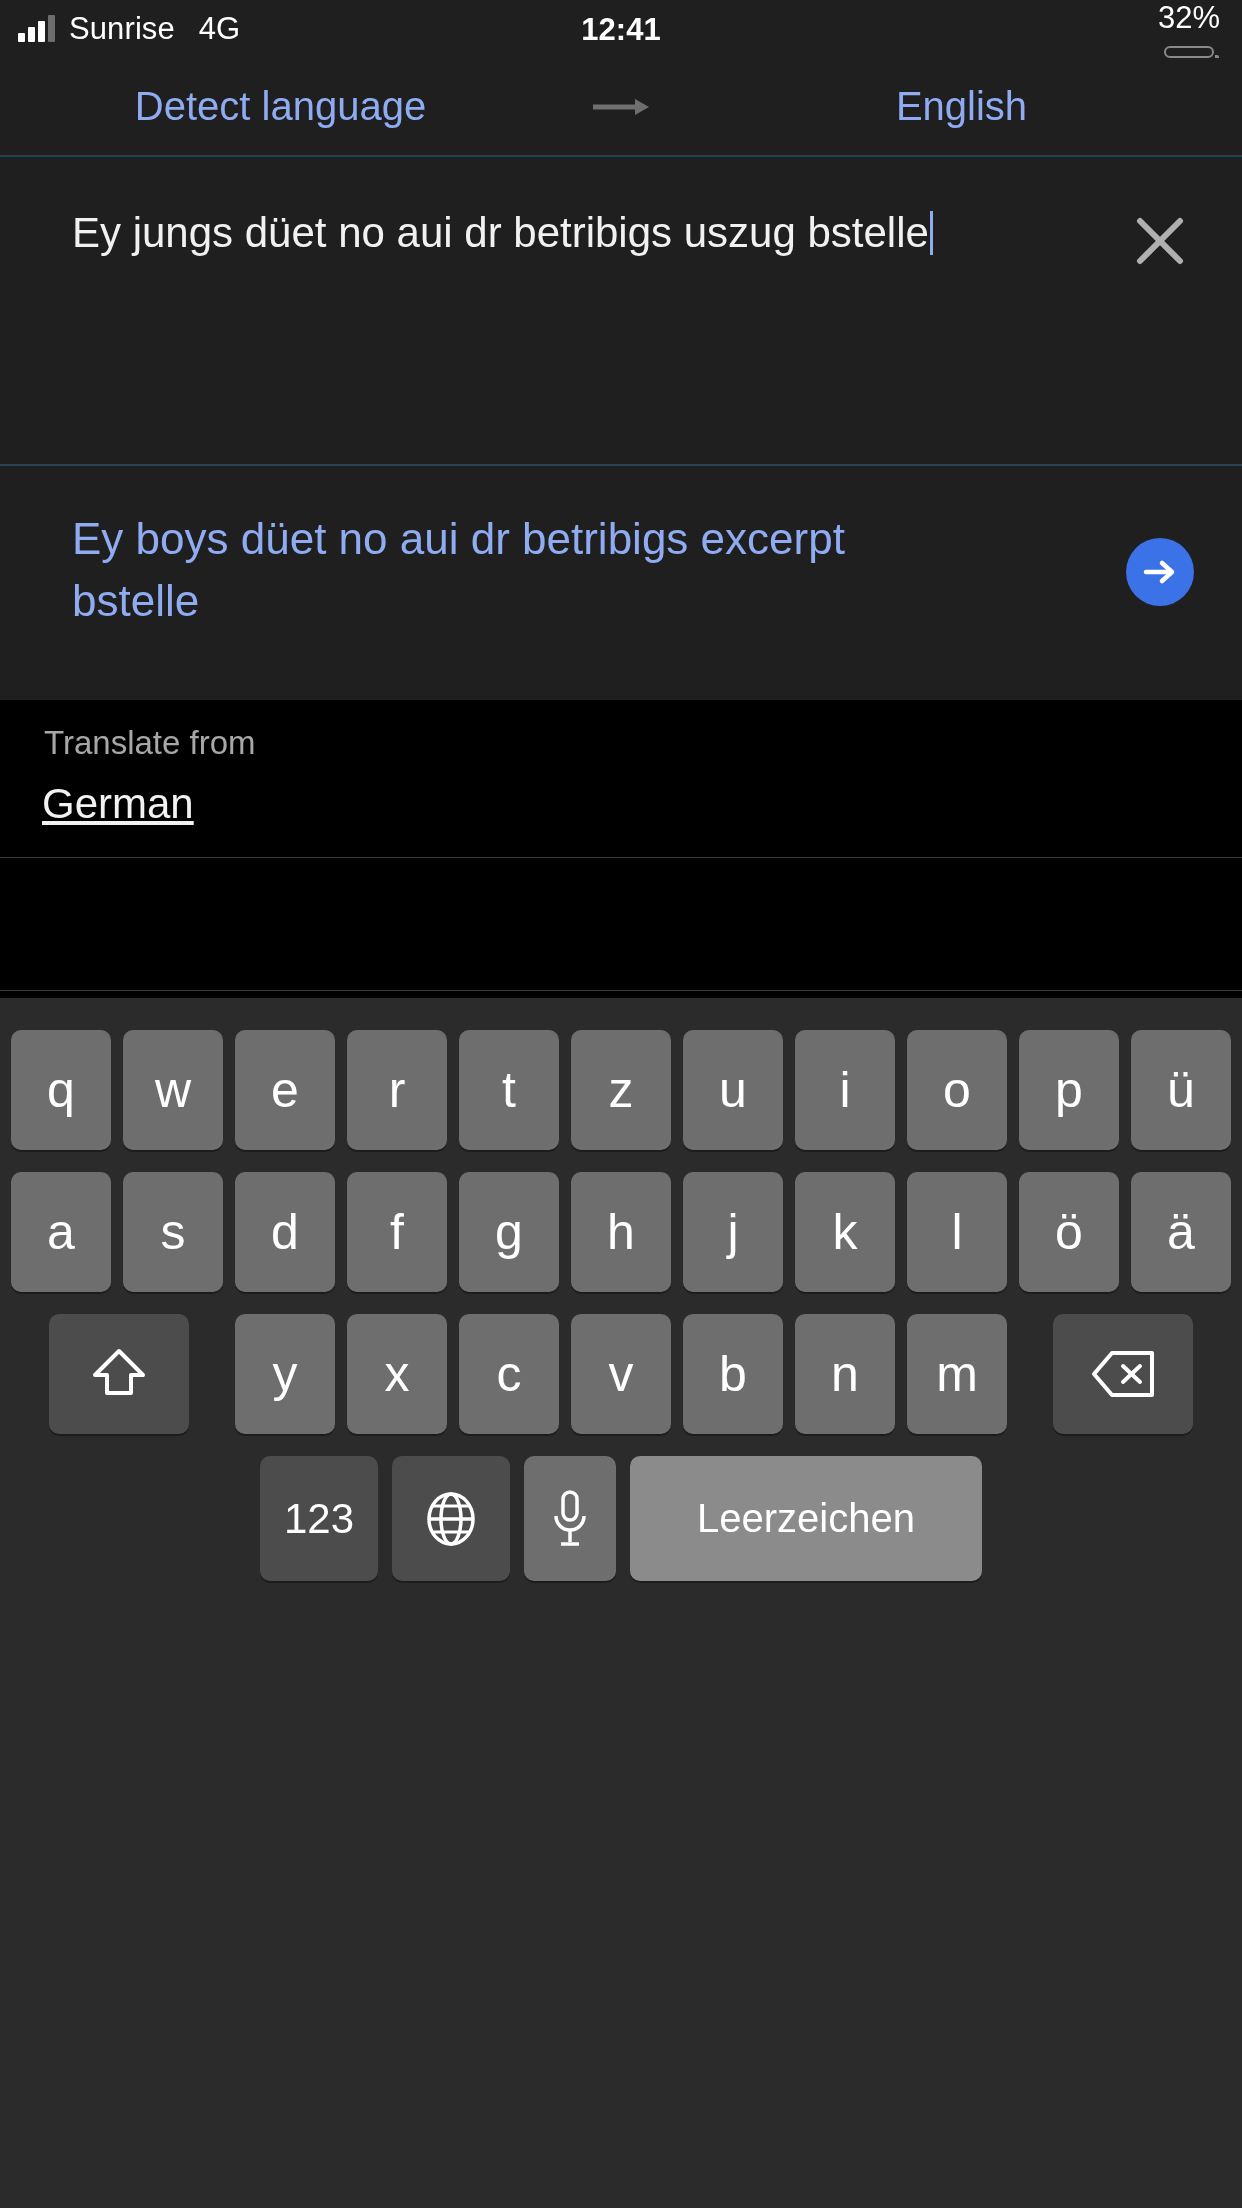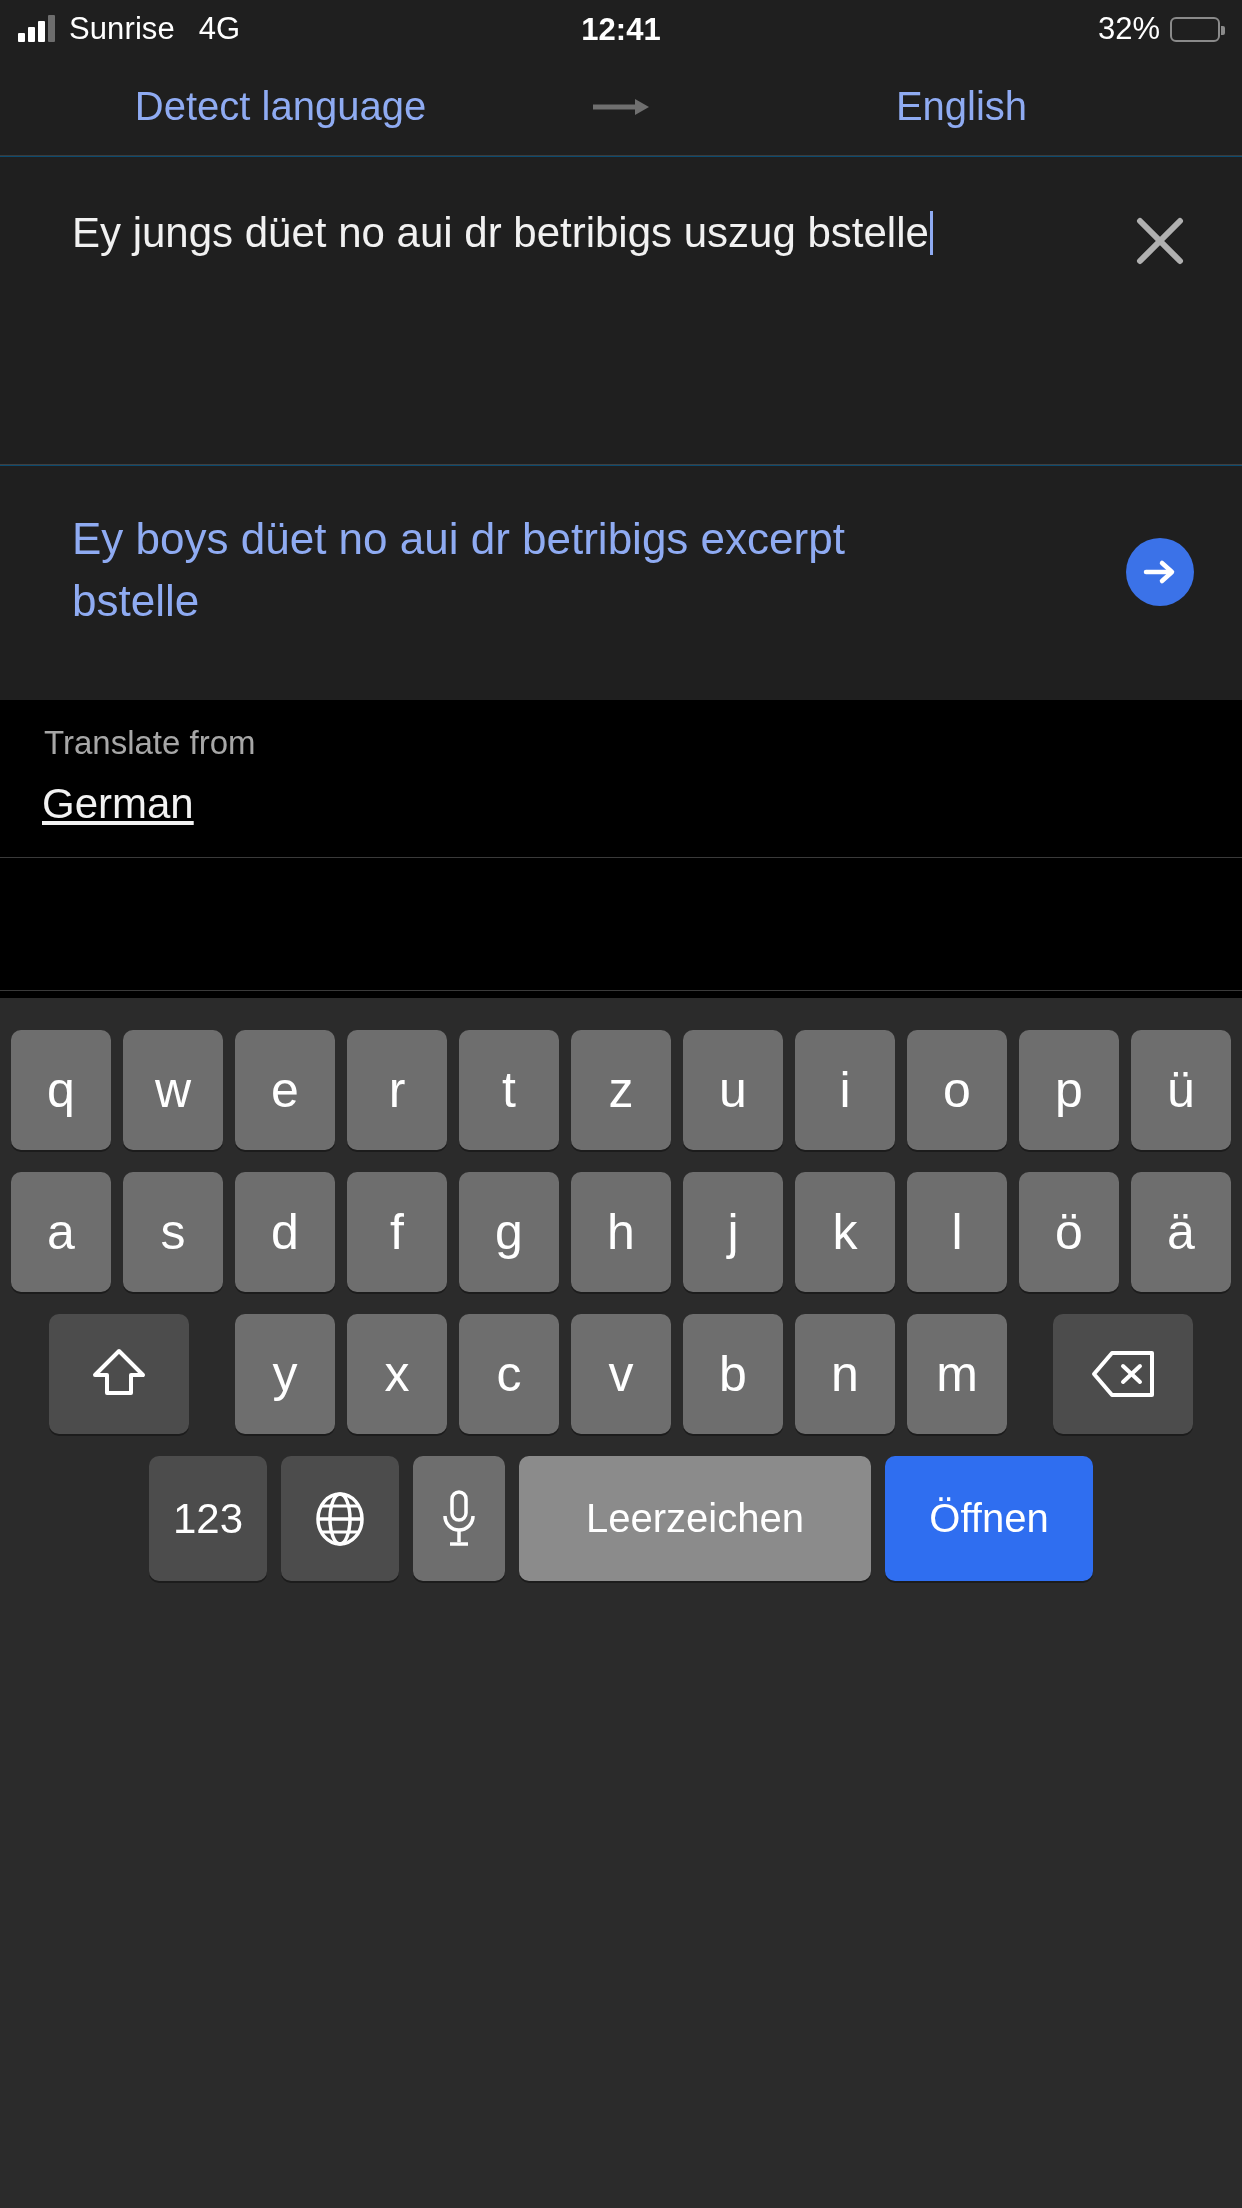--- a/index.html
+++ b/index.html
@@ -35,21 +35,21 @@
   .signal-bars i:nth-child(3) { height: 21px; }
   .signal-bars i:nth-child(4) { height: 27px; background: #6d6d6d; }
   .carrier { font-size: 31px; letter-spacing: .1px; }
   .network { font-size: 31px; margin-left: 10px; }
   .sb-time {
     position: absolute; left: 0; width: 1242px; text-align: center;
     font-size: 31px; font-weight: bold; top: 12px;
   }
   .sb-right {
     position: absolute; right: 22px; top: 0; height: 58px;
-    display: flex; align-items: center; gap: 10px;
+    display: flex; align-items: center; gap: 10px; flex-direction: column;
   }
   .batt-pct { font-size: 31px; }
   .battery {
     position: relative; width: 50px; height: 25px;
     border: 2.5px solid #8a8a8a; border-radius: 6px;
     padding: 2px;
   }
   .battery::after {
     content: ""; position: absolute; right: -7px; top: 7px;
     width: 4px; height: 9px; background: #8a8a8a; border-radius: 0 2px 2px 0;
@@ -326,18 +326,17 @@
       </div>
       <div class="key mic">
         <svg width="42" height="62" viewBox="0 0 42 62">
           <rect x="14" y="4" width="14" height="28" rx="7" fill="none" stroke="#ffffff" stroke-width="3.5"></rect>
           <path d="M7 28 a14 14 0 0 0 28 0" fill="none" stroke="#ffffff" stroke-width="3.5"></path>
           <line x1="21" y1="42" x2="21" y2="54" stroke="#ffffff" stroke-width="3.5"></line>
           <line x1="12" y1="56" x2="30" y2="56" stroke="#ffffff" stroke-width="3.5"></line>
         </svg>
       </div>
       <div class="key space">Leerzeichen</div>
-      <div class="key go">Öffnen</div>
     </div>
 
   </div>
 
 </div>
 
 </body></html>

